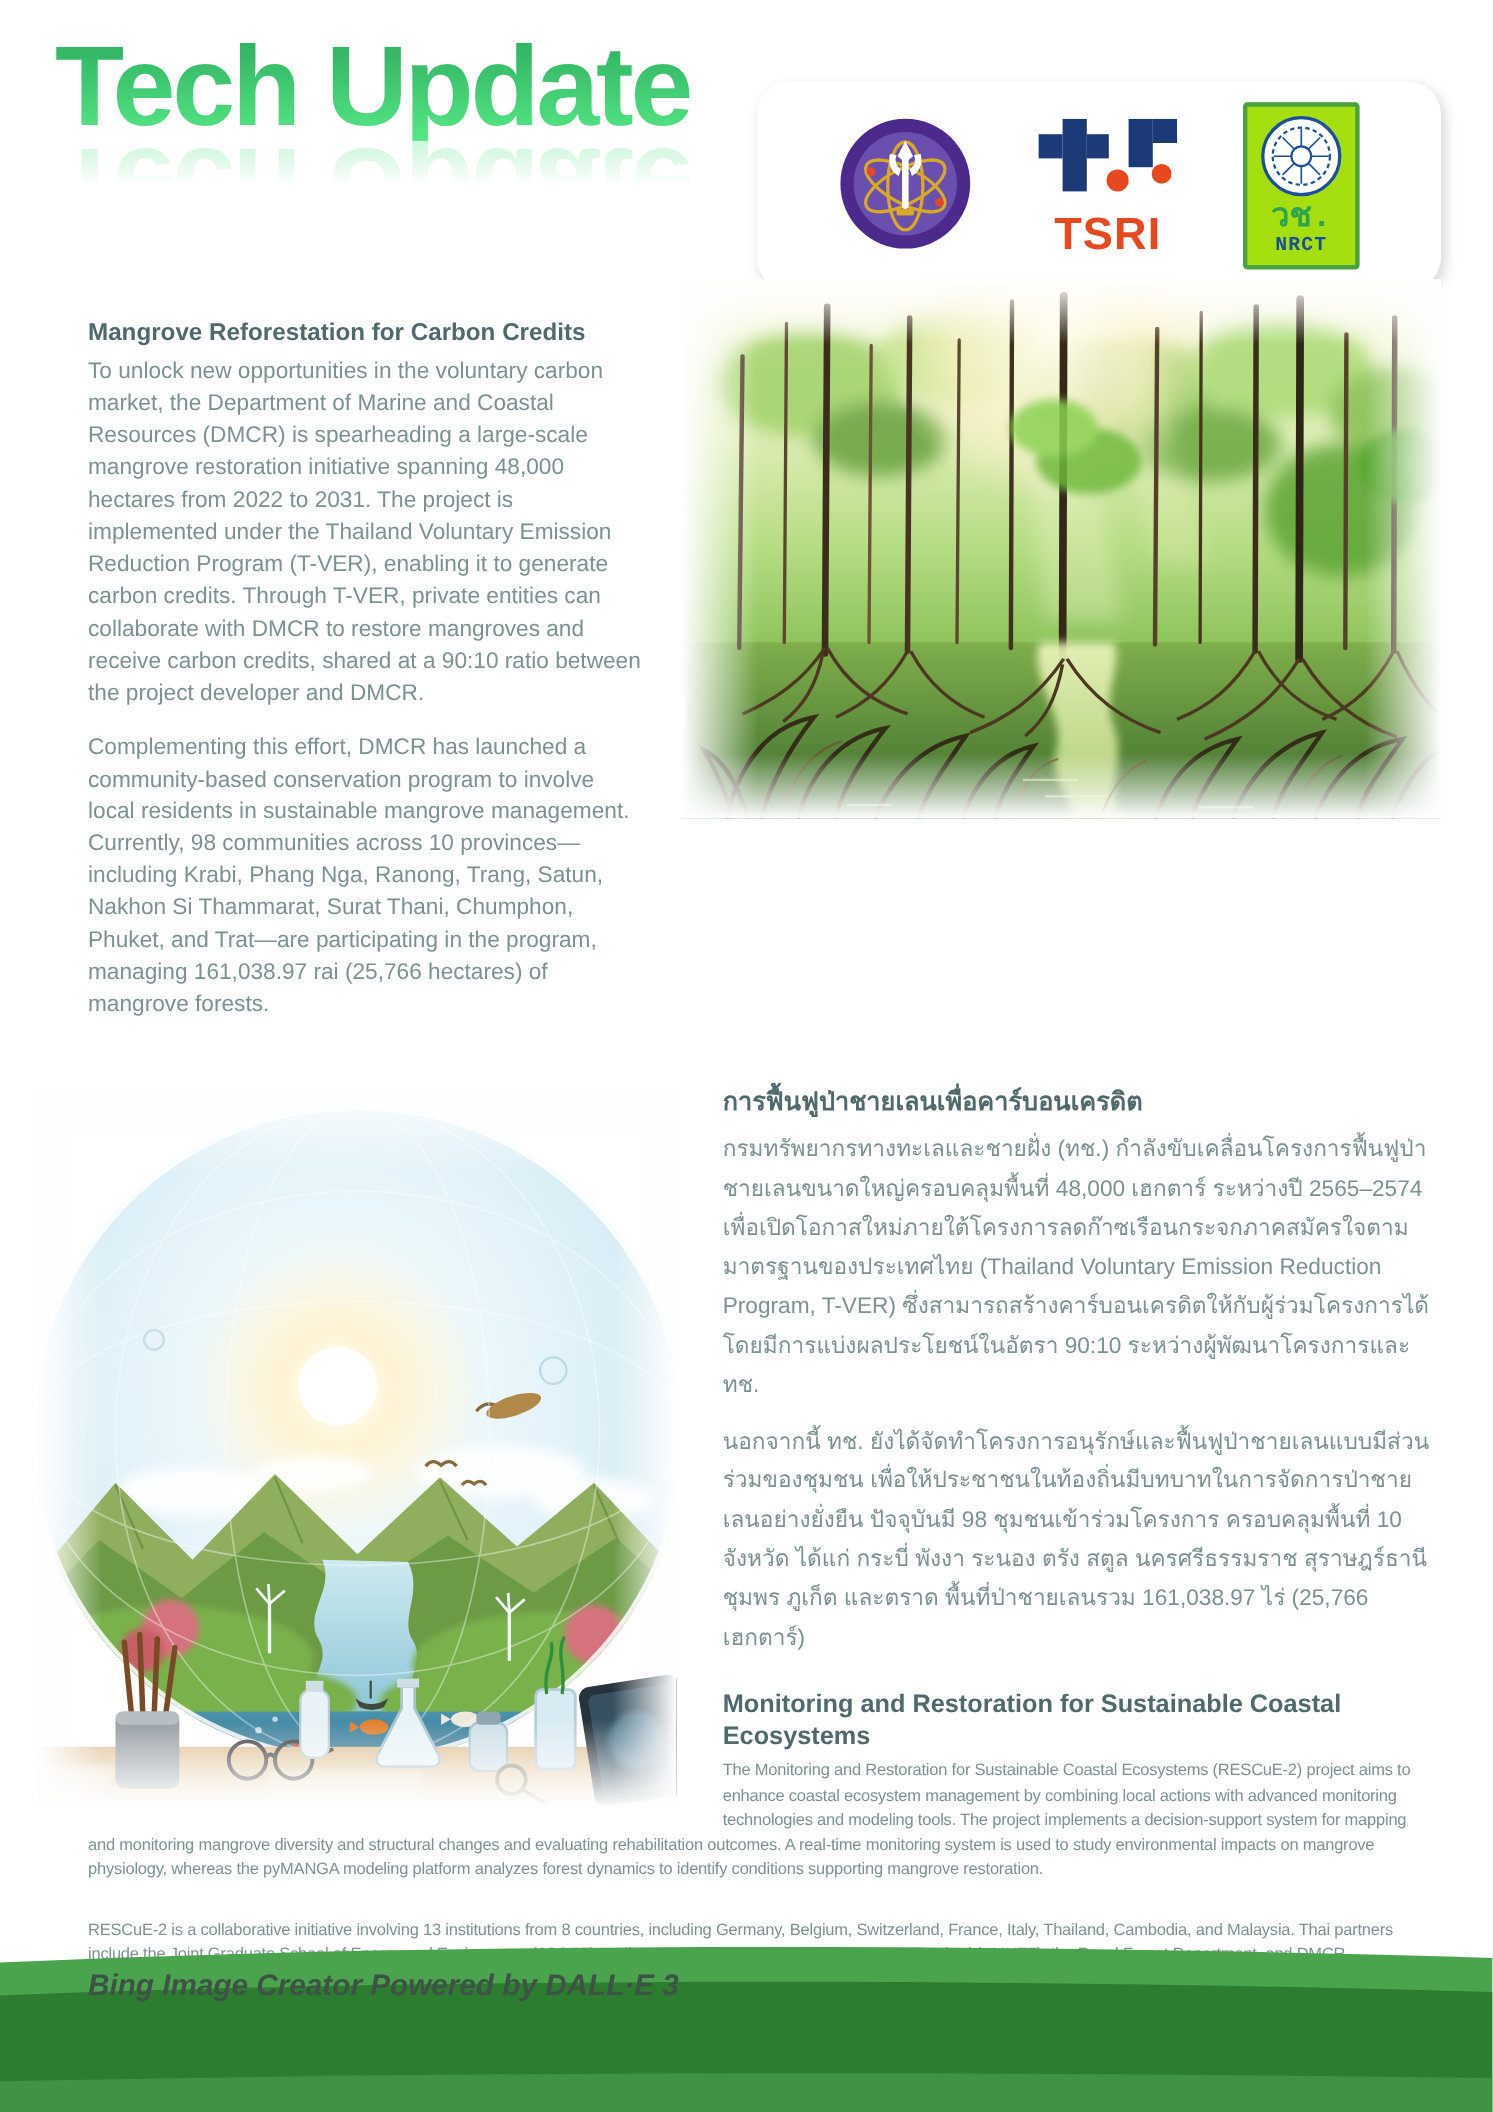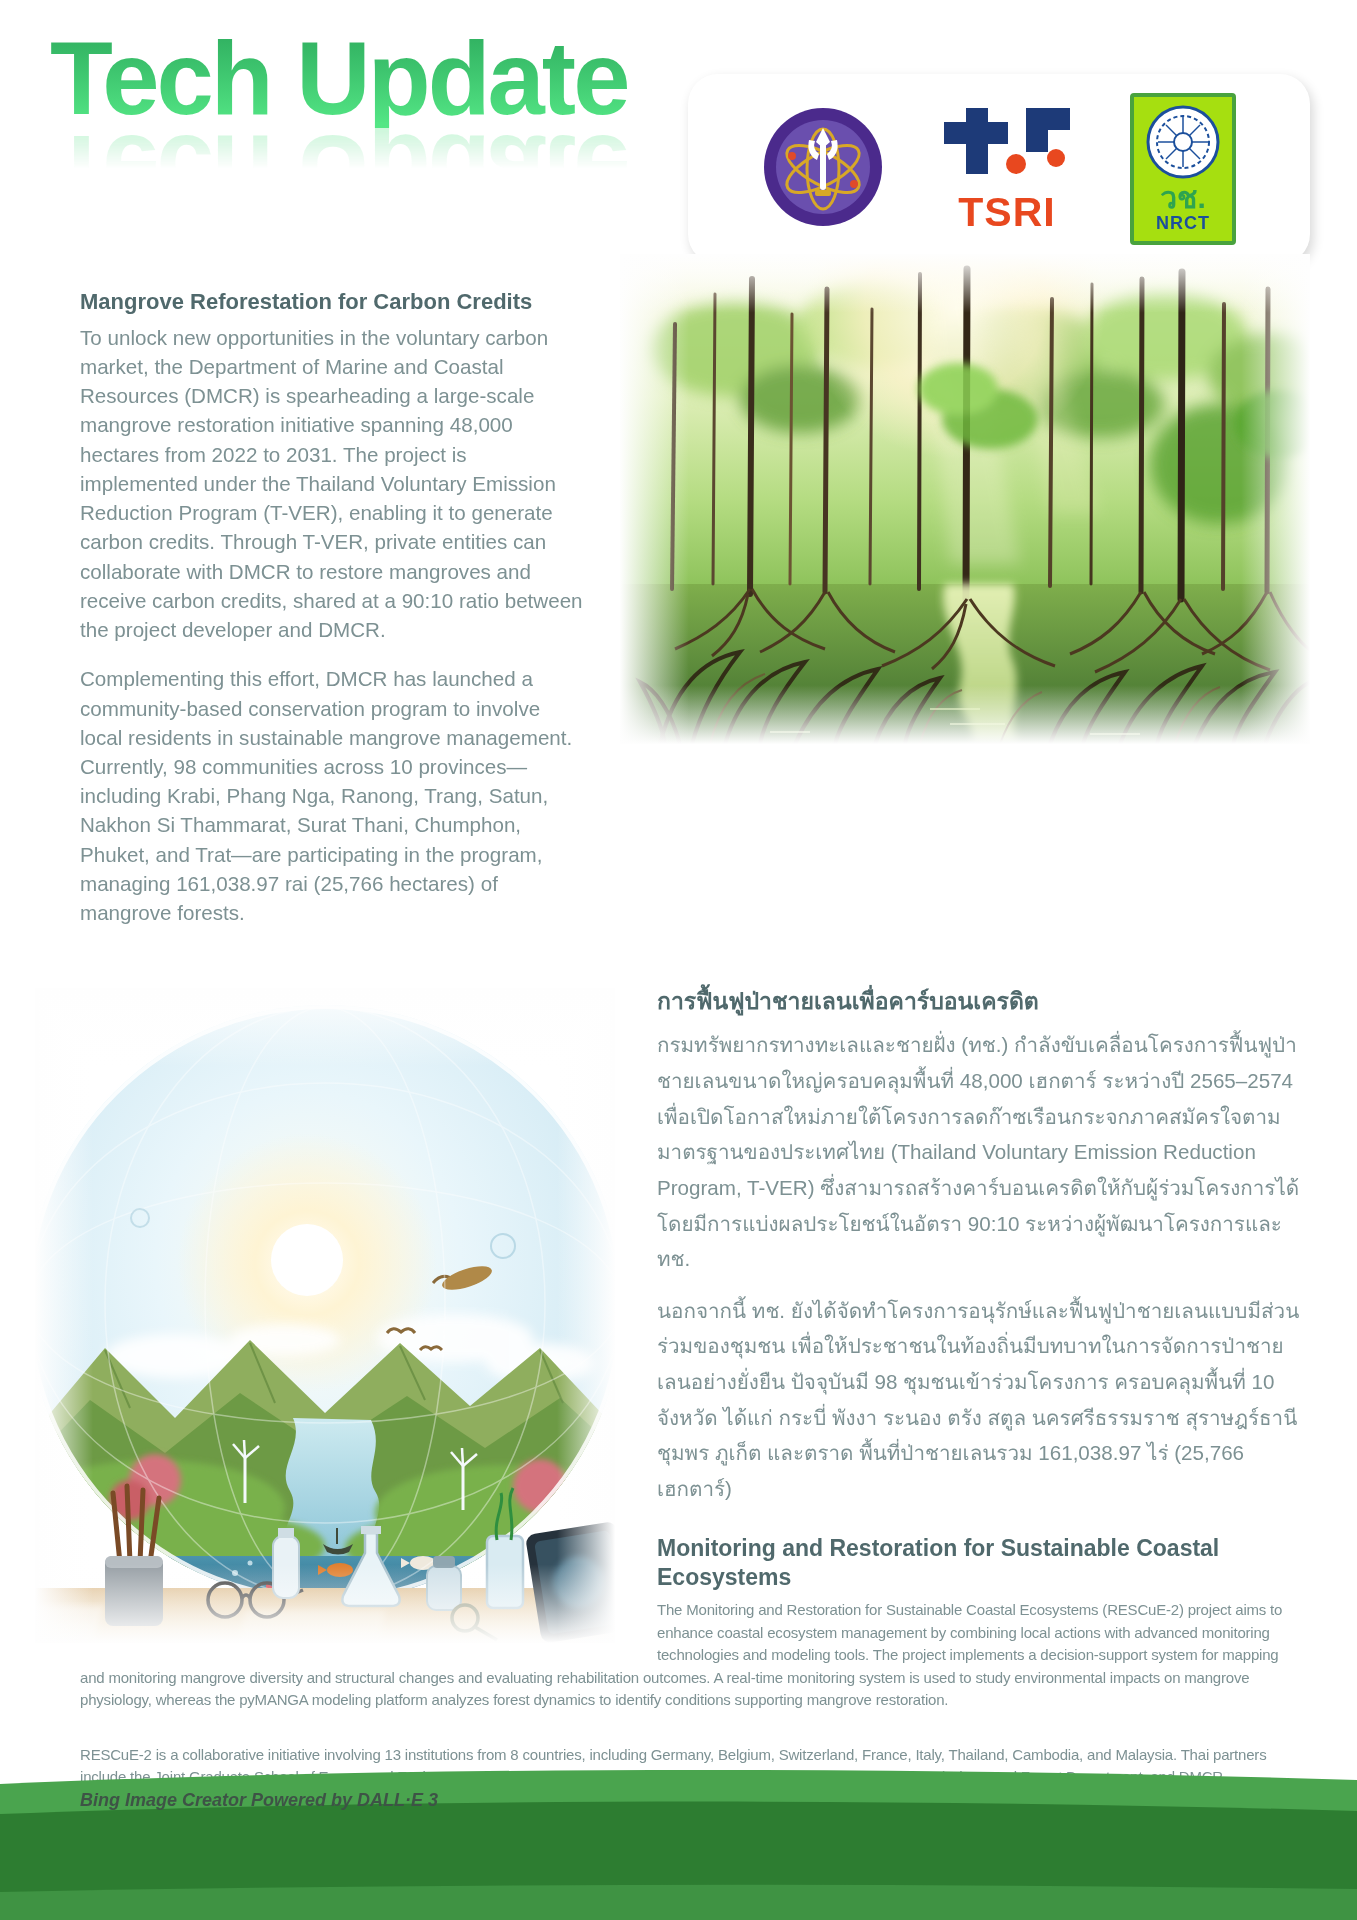--- a/index.html
+++ b/index.html
@@ -14,21 +14,21 @@
     -webkit-text-fill-color:transparent;display:block;}
   .title-reflection{transform:scaleY(-1);margin-top:-6px;opacity:.45;
     -webkit-mask-image:linear-gradient(to bottom,transparent 52%,rgba(0,0,0,.75) 100%);
     mask-image:linear-gradient(to bottom,transparent 52%,rgba(0,0,0,.75) 100%);}
   .logo-card{position:absolute;left:688px;top:74px;width:622px;height:190px;background:#fff;
     border-radius:30px;box-shadow:3px 5px 12px rgba(0,0,0,.16);
     display:flex;align-items:center;justify-content:space-evenly;padding:0 14px;box-sizing:border-box;}
   .tsri{display:flex;flex-direction:column;align-items:center;justify-content:space-between;}
   .tsri-label{font-size:41px;font-weight:bold;color:#e8481f;letter-spacing:1px;line-height:.9;}
   .nrct{width:106px;height:152px;background:#a6df10;border:4px solid #49a23e;border-radius:4px;
-    display:flex;flex-direction:column;align-items:center;justify-content:center;box-sizing:border-box;}
+    display:flex;flex-direction:column;align-items:center;justify-content:center;box-sizing:border-box;font-family:Liberation Mono, monospace;}
   .nrct-thai{font-size:30px;font-weight:bold;color:#2ea44f;line-height:1;margin-top:4px;}
   .nrct-label{font-size:18px;font-weight:bold;color:#1b4f9c;letter-spacing:1px;}
   .hub{position:relative;width:215px;height:165px;}
   .hub-text{position:absolute;left:62px;top:28px;font-size:56px;font-weight:bold;color:#2a3fa8;line-height:1;}
   .hub-sub{position:absolute;left:70px;top:86px;font-size:28px;font-weight:bold;color:#12355f;}
   .version{position:absolute;top:264px;right:57px;font-size:27px;color:#0d0d0d;
     font-family:"Liberation Sans",sans-serif;}
   
   .section-en{margin:72px 47px 0 80px;display:flex;justify-content:space-between;}
   .en-text{flex:0 0 505px;width:505px;}
@@ -46,21 +46,21 @@
   .section-thai{margin:36px 57px 0 80px;}
   .dome{float:left;width:580px;height:655px;margin:5px 42px 8px -45px;}
   .thai-head{margin:0 0 8px 0;font-size:23px;font-weight:bold;color:#50696c;}
   .thai-p{margin:0 0 16px 0;font-size:20.6px;line-height:1.73;color:#7d9193;}
   .mon-head{margin:27px 0 6px 0;font-size:23px;font-weight:bold;color:#50696c;line-height:1.3;}
   .mon-p{margin:0 0 32px 0;font-size:15px;line-height:1.5;color:#7d9193;letter-spacing:-.2px;}
   .clear{clear:both;}
   
   .footer{position:absolute;left:0;bottom:0;width:1357px;height:158px;}
   .footer svg{display:block;}
-  .credit{position:absolute;left:80px;top:28px;font-size:18px;font-style:italic;font-weight:bold;
+  .credit{position:absolute;left:80px;top:28px;font-size:27px;font-style:italic;font-weight:bold;
     color:#3e5346;}
 </style>
 </head>
 <body>
 
 <div class="page">
 
   <div class="header">
     <div class="title-wrap">
       <span class="big-title">Tech Update</span>

